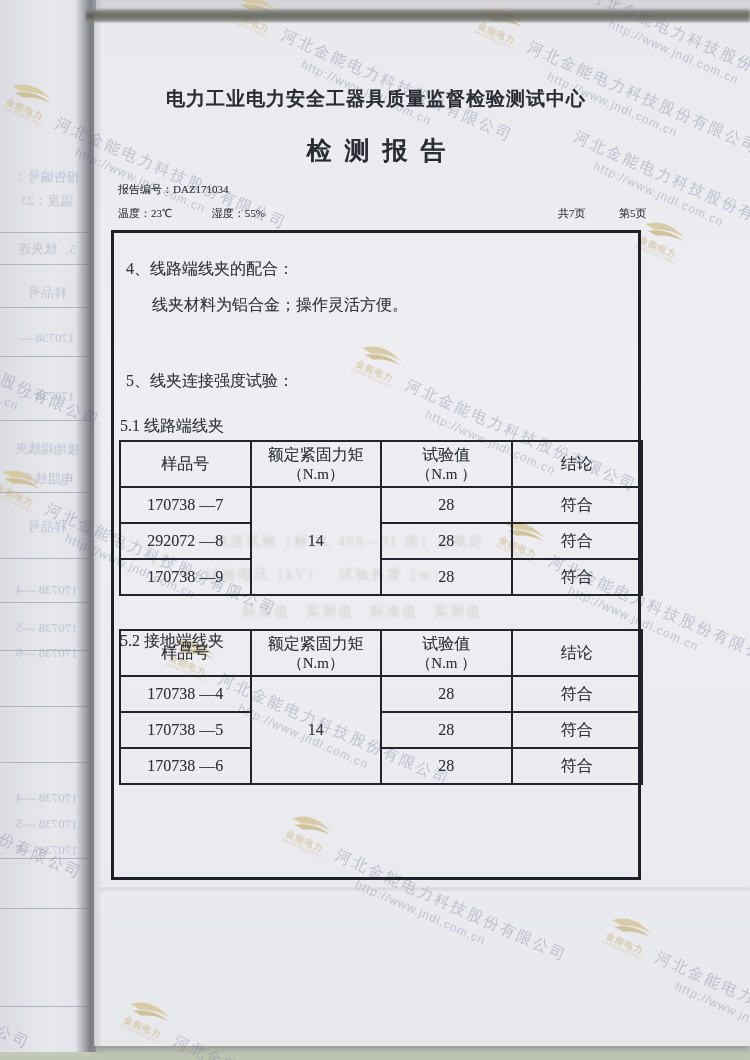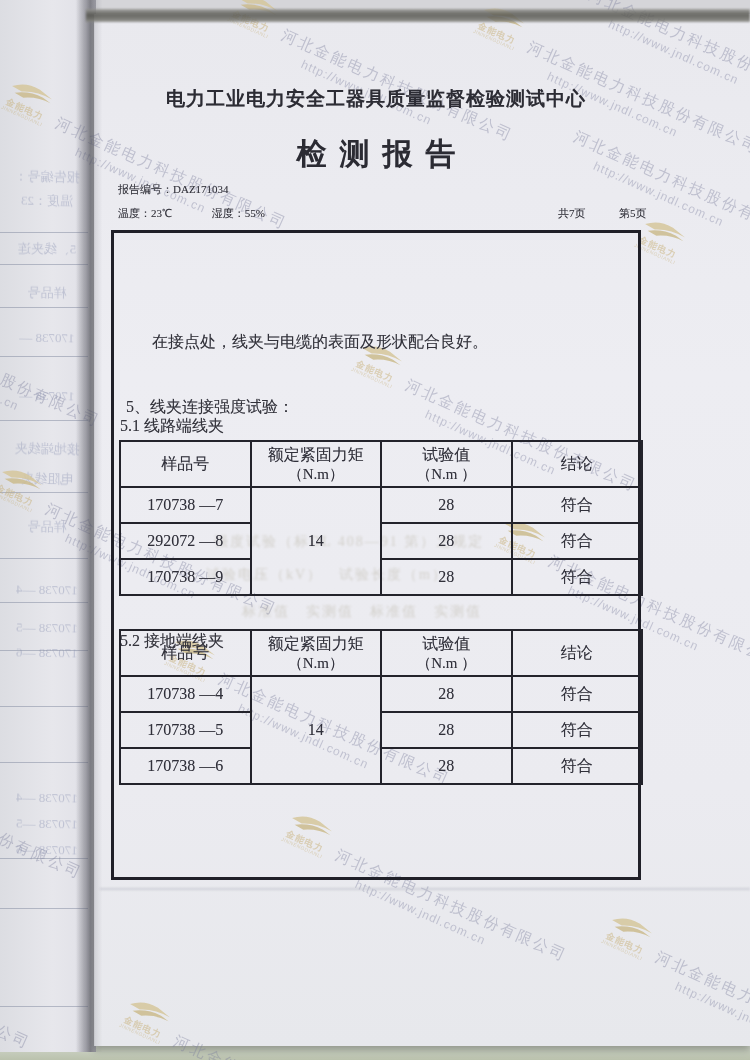--- a/index.html
+++ b/index.html
@@ -34,21 +34,21 @@
   .wm-logo{width:52px;text-align:center;opacity:.85;}
   .wm-logo-text{font-size:9px;font-weight:bold;letter-spacing:1px;color:rgba(196,172,110,.55);line-height:8px;
     font-family:"Liberation Sans",sans-serif;white-space:nowrap;}
   .wm-logo-sub{font-size:5px;letter-spacing:.5px;color:rgba(196,172,110,.5);line-height:6px;
     font-family:"Liberation Sans",sans-serif;white-space:nowrap;}
   
   #content{position:absolute;left:94px;top:14px;width:540px;height:1032px;z-index:6;}
   .t{position:absolute;white-space:nowrap;}
   .doc{color:#33333b;text-shadow:0 0 .6px rgba(55,55,70,.35);}
   .org-name{left:17px;top:72px;width:530px;text-align:center;font-size:19px;font-weight:bold;letter-spacing:1px;color:#2c2c34;}
-  .report-title{left:17px;top:120px;width:530px;text-align:center;font-size:30px;font-weight:bold;
+  .report-title{left:17px;top:120px;width:530px;text-align:center;font-size:25px;font-weight:bold;
     letter-spacing:13px;text-indent:13px;color:#2b2b33;}
   .meta{font-size:11px;}
   .frame{position:absolute;left:17px;top:216px;width:530px;height:650px;box-sizing:border-box;
     border:3px solid #202028;}
   .sec{font-size:16px;}
   .print-ghost{position:absolute;white-space:nowrap;font-size:14px;letter-spacing:2px;color:#978f72;
     opacity:.3;filter:blur(.9px);z-index:0;}
   .table-wrap{position:absolute;z-index:1;}
   table.data-table{border-collapse:collapse;table-layout:fixed;width:524px;}
   table.data-table td,table.data-table th{border:2px solid #23232b;text-align:center;vertical-align:middle;
@@ -291,22 +291,23 @@
       <span style="display:inline-block;width:34px;"></span>
       <span>湿度：</span><span>55%</span>
     </div>
     <div class="t doc meta" style="left:464px;top:192px;">
       <span>共7页</span>
       <span style="display:inline-block;width:28px;"></span>
       <span>第5页</span>
     </div>
 
     <div class="frame">
-      <div class="t doc sec" style="left:38px;top:99px;">在接点处，线夹与电缆的表面及形状配合良好。</div>
-      <div class="t doc sec" style="left:12px;top:164px;">5、线夹连接强度试验：</div>
+      <div class="t doc sec" style="left:12px;top:26px;">4、线路端线夹的配合：</div>
+      <div class="t doc sec" style="left:38px;top:62px;">线夹材料为铝合金；操作灵活方便。</div>
+      <div class="t doc sec" style="left:12px;top:138px;">5、线夹连接强度试验：</div>
       <div class="t doc sec" style="left:6px;top:183px;">5.1 线路端线夹</div>
 
       <div class="print-ghost" style="left:100px;top:300px;">强度试验（标DL 408—91 第）之规定</div>
       <div class="print-ghost" style="left:92px;top:333px;">试验电压（kV）　试验长度（m）</div>
       <div class="print-ghost" style="left:128px;top:370px;">标准值　实测值　标准值　实测值</div>
 
       <div class="table-wrap" style="left:5px;top:207px;" id="table1-wrap">
           <table class="data-table">
             <tbody>
               <tr class="hdr">

